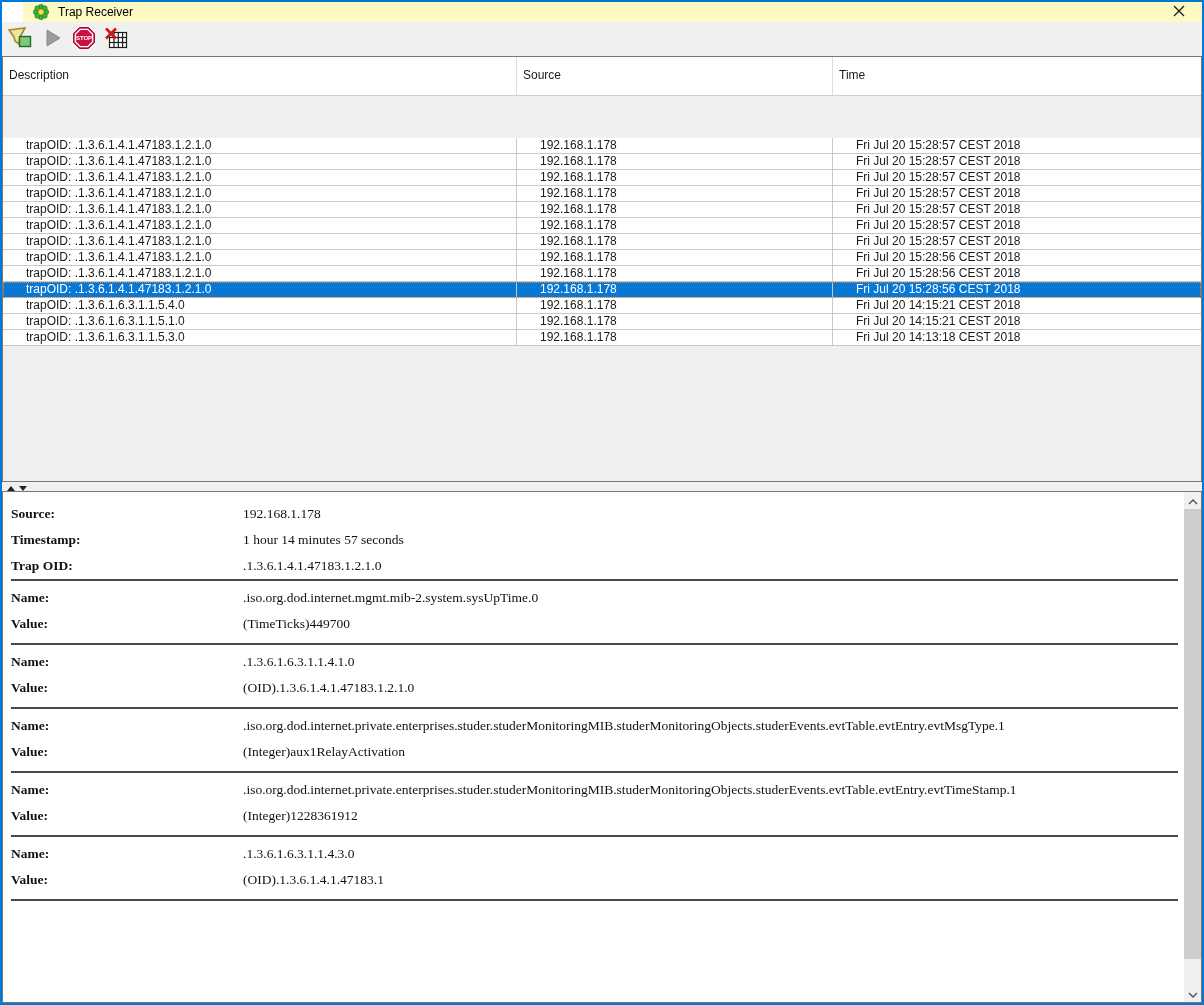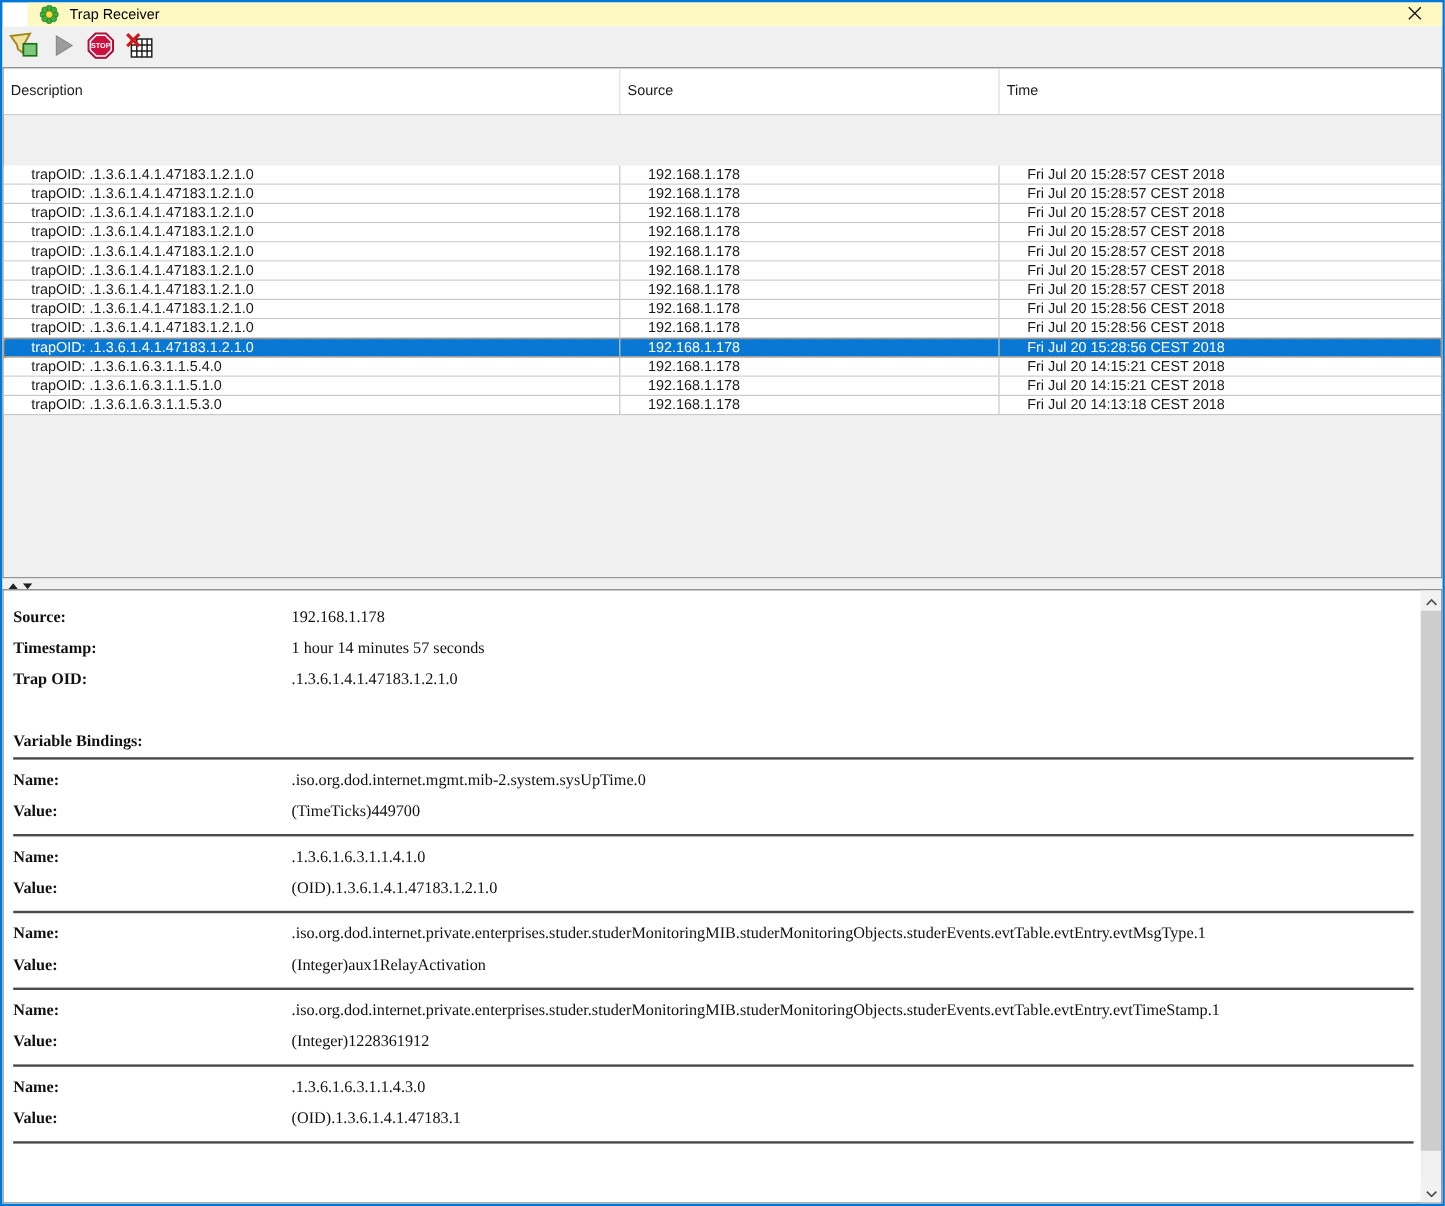--- a/index.html
+++ b/index.html
@@ -242,21 +242,20 @@
           <span class="f-value">1 hour 14 minutes 57 seconds</span>
         </div>
 
         <div class="field-row">
           <span class="f-label">Trap OID:</span>
           <span class="f-value">.1.3.6.1.4.1.47183.1.2.1.0</span>
         </div>
 
       </div>
 
-    <div class="vb-heading">Variable Bindings:</div>
 
     <div class="bindings">
 
         <div class="binding">
           <div class="field-row">
             <span class="f-label">Name:</span>
             <span class="f-value">.iso.org.dod.internet.mgmt.mib-2.system.sysUpTime.0</span>
           </div>
           <div class="field-row">
             <span class="f-label">Value:</span>

